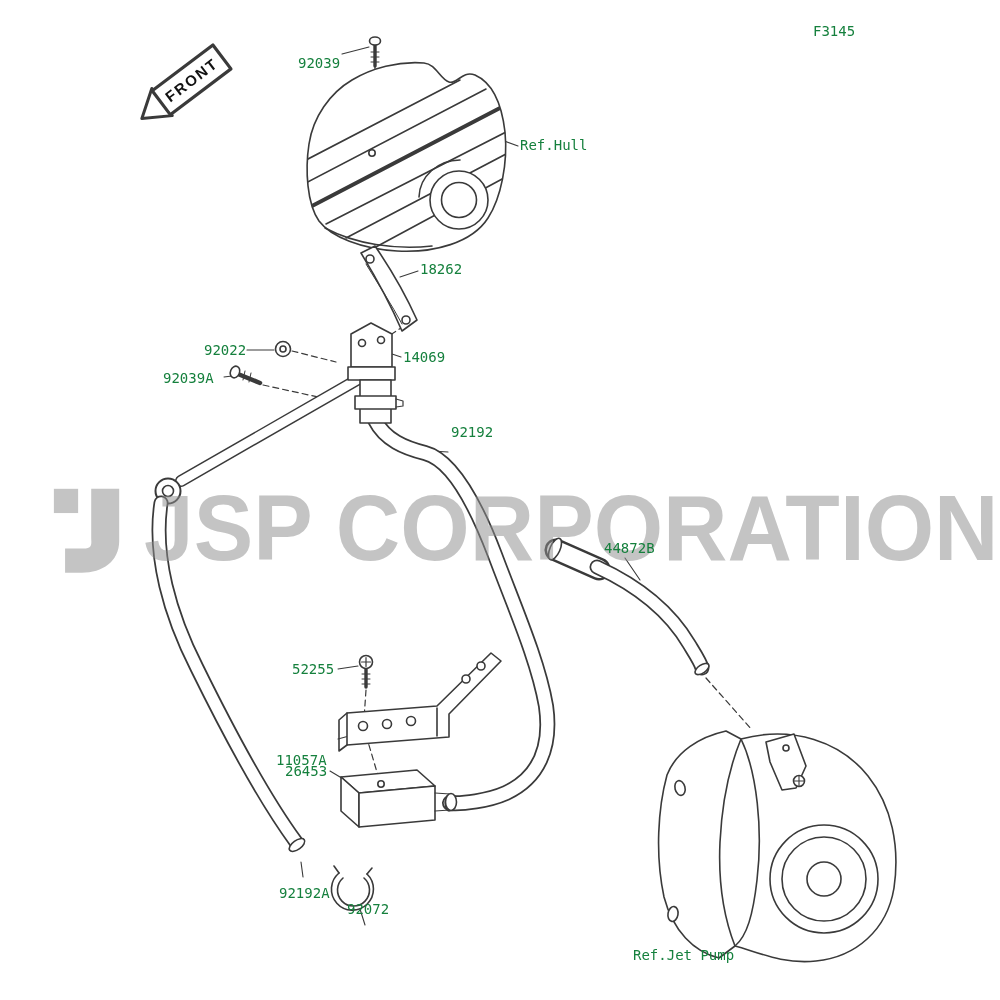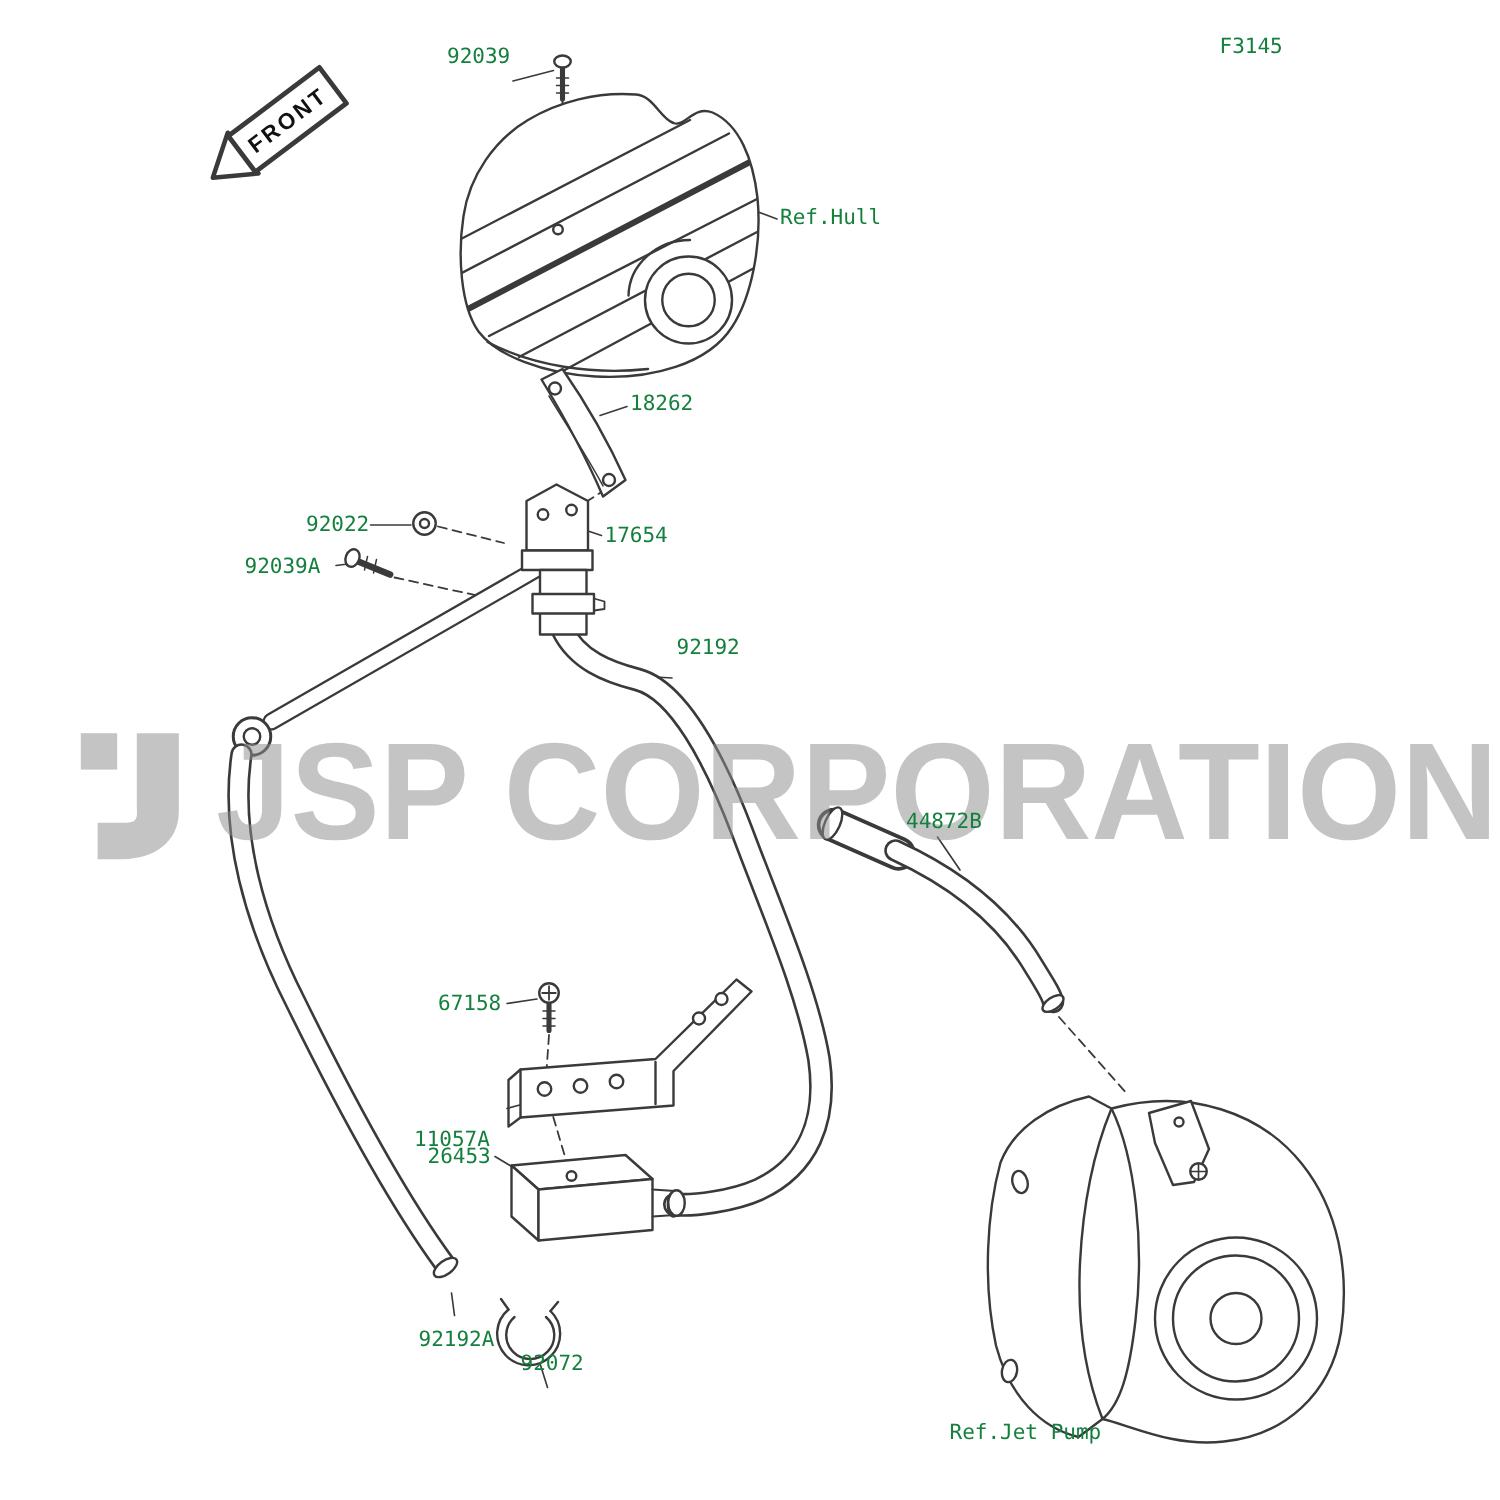--- a/index.html
+++ b/index.html
@@ -187,28 +187,28 @@
 
 <div class="watermark">
   <svg class="wm-logo" viewBox="0 0 90 100">
     <rect x="2" y="8" width="26" height="26"></rect>
     <path d="M42,8 h30 v56 c0,22 -18,34 -40,34 h-18 v-26 h20 c10,0 8,-6 8,-12 Z"></path>
   </svg>
   <span class="wm-text">JSP CORPORATION</span>
 </div>
 
 <div class="lbl" style="left:813px;top:23px">F3145</div>
-<div class="lbl" style="left:298px;top:30px">92039</div>
+<div class="lbl" style="left:298px;top:55px">92039</div>
 <div class="lbl" style="left:520px;top:137px">Ref.Hull</div>
 <div class="lbl" style="left:420px;top:261px">18262</div>
 <div class="lbl" style="left:204px;top:342px">92022</div>
-<div class="lbl" style="left:403px;top:349px">17654</div>
+<div class="lbl" style="left:403px;top:349px">14069</div>
 <div class="lbl" style="left:163px;top:370px">92039A</div>
 <div class="lbl" style="left:451px;top:424px">92192</div>
 <div class="lbl" style="left:604px;top:540px">44872B</div>
-<div class="lbl" style="left:292px;top:661px">67158</div>
+<div class="lbl" style="left:292px;top:661px">52255</div>
 <div class="lbl" style="left:276px;top:752px">11057A</div>
 <div class="lbl" style="left:285px;top:763px">26453</div>
 <div class="lbl" style="left:279px;top:885px">92192A</div>
 <div class="lbl" style="left:347px;top:901px">92072</div>
 <div class="lbl" style="left:633px;top:947px">Ref.Jet Pump</div>
 
 </div>
 
 </body></html>

